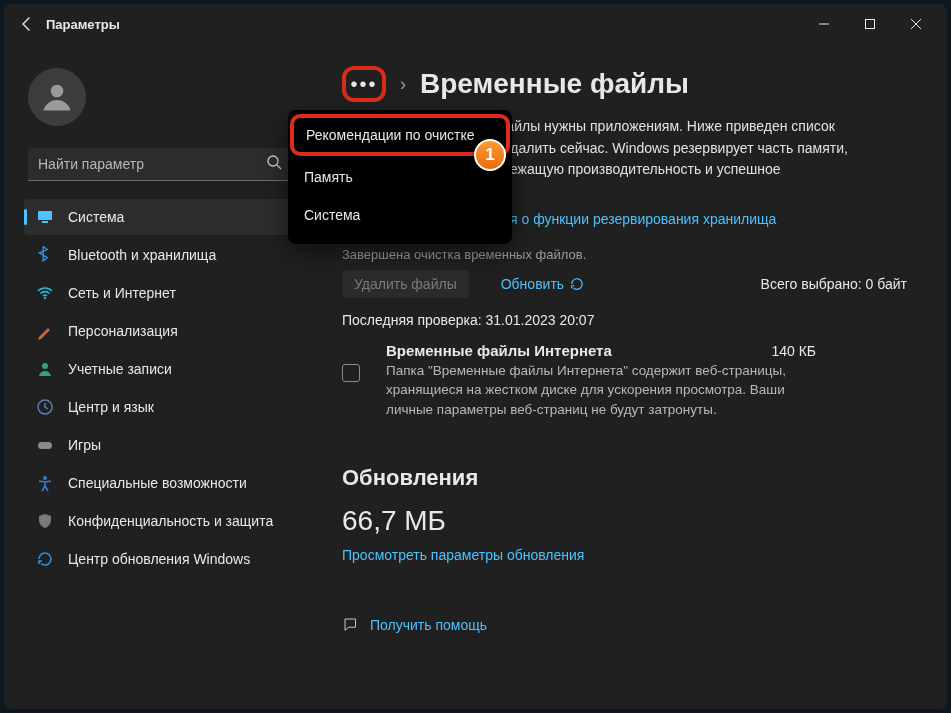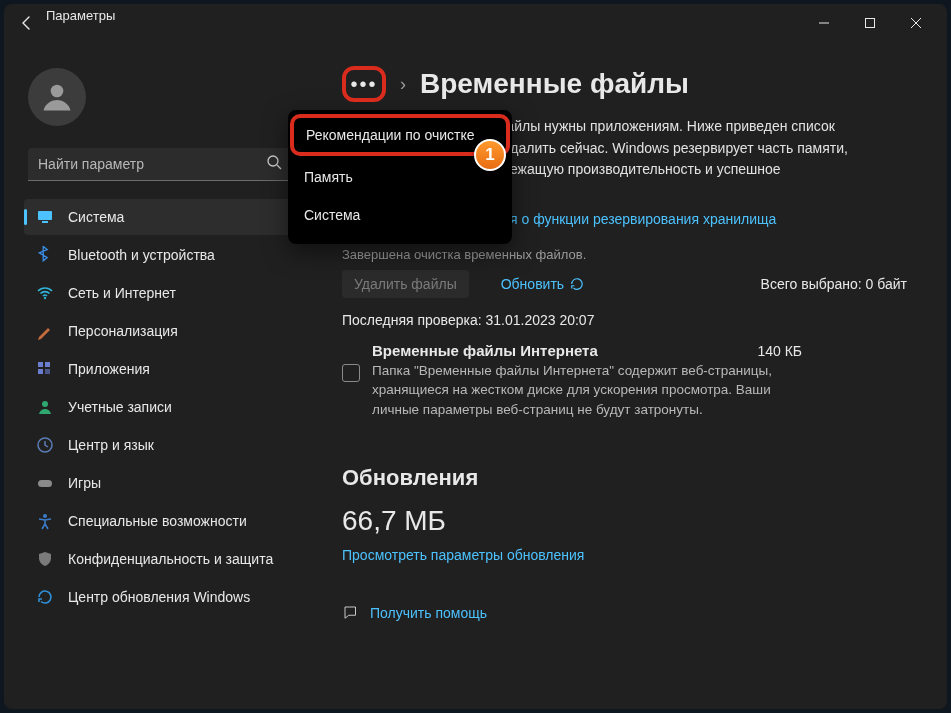--- a/index.html
+++ b/index.html
@@ -1,18 +1,18 @@
 <!DOCTYPE html>
 <html><head>
 <meta charset="utf-8">
 <style>
   * { box-sizing: border-box; margin: 0; padding: 0; font-family: "Segoe UI", Arial, sans-serif; }
   body { background: #0e1720; width: 951px; height: 713px; overflow: hidden; position: relative; }
   .window { position: absolute; left:4px; top:4px; right:4px; bottom:4px; background:#202020; border-radius:8px; overflow:hidden; display:flex; flex-direction:column; }
-  .titlebar { height:40px; display:flex; padding:4px 8px; color:#e8e8e8; }
+  .titlebar { height:40px; display:flex; align-items:center; padding:4px 8px; color:#e8e8e8;font-weight:bold; }
   .titlebar .back { width:30px; height:30px; display:flex; align-items:center; justify-content:center; cursor:pointer; }
   .titlebar .title { font-size:13px; margin-left:4px; }
   .titlebar .win-controls { margin-left:auto; display:flex; gap:0; }
   .titlebar .win-btn { width:46px; height:30px; display:flex; align-items:center; justify-content:center; color:#e8e8e8; cursor:pointer; }
   .body { flex:1; display:flex; overflow:hidden; }
   .sidebar { width:300px; padding:10px 8px 10px 20px; display:flex; flex-direction:column; position:relative; }
   .account { display:flex; align-items:center; gap:12px; margin:14px 0 18px 4px; }
   .avatar { width:58px; height:58px; border-radius:50%; background:#3c3c3c; display:flex; align-items:center; justify-content:center; }
   .avatar svg { fill:#9a9a9a; }
   .account-name { font-weight:600; font-size:16px; color:#6c6c6c; filter:blur(3px);}
@@ -33,30 +33,30 @@
   .chev { color:#9a9a9a; font-size:18px; }
   .page-title { font-size:28px; font-weight:600; }
   .desc { font-size:14px; line-height:1.55; color:#e2e2e2; max-width:520px; margin-bottom:8px; }
   .link { color:#4cc2ff; font-size:14px; cursor:pointer; }
   .status-line { color:#9a9a9a; font-size:13px; margin-top:20px; }
   .action-row { display:flex; align-items:center; gap:32px; margin:8px 0 14px 0; font-size:14px; }
   .btn-disabled { background:#2b2b2b; color:#7a7a7a; padding:6px 12px; border-radius:4px; cursor:default; }
   .refresh { display:flex; align-items:center; gap:6px; color:#4cc2ff; cursor:pointer; }
   .total-sel { margin-left:auto; color:#e8e8e8; }
   .last-check { font-size:14px; margin-bottom:14px; }
-  .item-block { display:flex; align-items:flex-start; gap:12px; }
+  .item-block { display:flex; align-items:flex-start; gap:26px; }
   .chk { width:18px; height:18px; border:1.5px solid #8a8a8a; border-radius:3px; margin-top:22px; flex-shrink:0; cursor:pointer; }
   .item-head { display:flex; align-items:baseline; width:430px; }
   .item-title { font-weight:600; font-size:15px; }
   .item-size { margin-left:auto; font-size:14px; }
   .item-desc { font-size:13.5px; color:#b8b8b8; line-height:1.45; width:430px; margin-top:2px; }
   .section-h { font-size:22px; font-weight:600; margin-top:46px; }
   .big-size { font-size:28px; margin-top:14px; }
   .upd-link { color:#4cc2ff; font-size:14px; margin-top:10px; display:inline-block; cursor:pointer; }
-  .help-row { display:flex; align-items:center; gap:10px; margin-top:40px; }
+  .help-row { display:flex; align-items:center; gap:10px; margin-top:52px; }
   .flyout { position:absolute; left:284px; top:106px; width:224px; background:#000000; border-radius:8px; box-shadow:0 8px 24px rgba(0,0,0,.5); padding:6px 2px 10px 2px; z-index:3; }
   .fly-item { font-size:14px; color:#e8e8e8; padding:11px 14px; cursor:pointer; border-radius:4px; }
   .fly-item.hl { border:4px solid #d92c1c; border-radius:10px; margin:-2px 0px 2px 0px; padding:9px 12px; position:relative; }
   .badge1 { position:absolute; left:470px; top:135px; width:32px; height:32px; border-radius:50%; background:linear-gradient(#ff9a2e,#e86c13); border:2px solid #fff; display:flex; align-items:center; justify-content:center; color:#fff; font-weight:700; font-size:17px; z-index:5; box-shadow:0 2px 4px rgba(0,0,0,.4); }
 </style>
 </head>
 <body>
 
 <div class="window">
   <div class="titlebar">
@@ -113,49 +113,38 @@
               </svg>
             </span>
             <span>Система</span>
           </div>
           <div class="nav-item">
             <span class="nav-icon">
               <svg width="18" height="18" viewBox="0 0 18 18">
                 <path d="M9 2v14l5-4-10-6 10-4-5-4z" transform="translate(0 2) scale(.8)" fill="none" stroke="#3a8ee6" stroke-width="1.6"></path>
               </svg>
             </span>
-            <span>Bluetooth и устройства</span>
+            <span>Bluetooth и хранилища</span>
           </div>
           <div class="nav-item">
             <span class="nav-icon">
               <svg width="18" height="18" viewBox="0 0 18 18">
                 <path d="M2 7c4-4 10-4 14 0M4.5 9.5c2.5-2.5 6.5-2.5 9 0M7 12c1.2-1.2 2.8-1.2 4 0" stroke="#2fb4d8" stroke-width="1.6" fill="none"></path>
                 <circle cx="9" cy="14" r="1.2" fill="#2fb4d8"></circle>
               </svg>
             </span>
             <span>Сеть и Интернет</span>
           </div>
           <div class="nav-item">
             <span class="nav-icon">
               <svg width="18" height="18" viewBox="0 0 18 18">
                 <path d="M3 15l9-9 2 2-9 9-3 1z" fill="#c46b3d"></path>
               </svg>
             </span>
             <span>Персонализация</span>
-          </div>
-          <div class="nav-item">
-            <span class="nav-icon">
-              <svg width="18" height="18" viewBox="0 0 18 18">
-                <rect x="2" y="2" width="5" height="5" fill="#6b7dd1"></rect>
-                <rect x="9" y="2" width="5" height="5" fill="#6b7dd1"></rect>
-                <rect x="2" y="9" width="5" height="5" fill="#6b7dd1"></rect>
-                <rect x="9" y="9" width="5" height="5" fill="#6b7dd1" opacity=".6"></rect>
-              </svg>
-            </span>
-            <span>Приложения</span>
           </div>
           <div class="nav-item">
             <span class="nav-icon">
               <svg width="18" height="18" viewBox="0 0 18 18">
                 <circle cx="9" cy="6" r="3" fill="#2fa86f"></circle>
                 <path d="M3 16c1-4 4-5 6-5s5 1 6 5z" fill="#2fa86f"></path>
               </svg>
             </span>
             <span>Учетные записи</span>
           </div>

